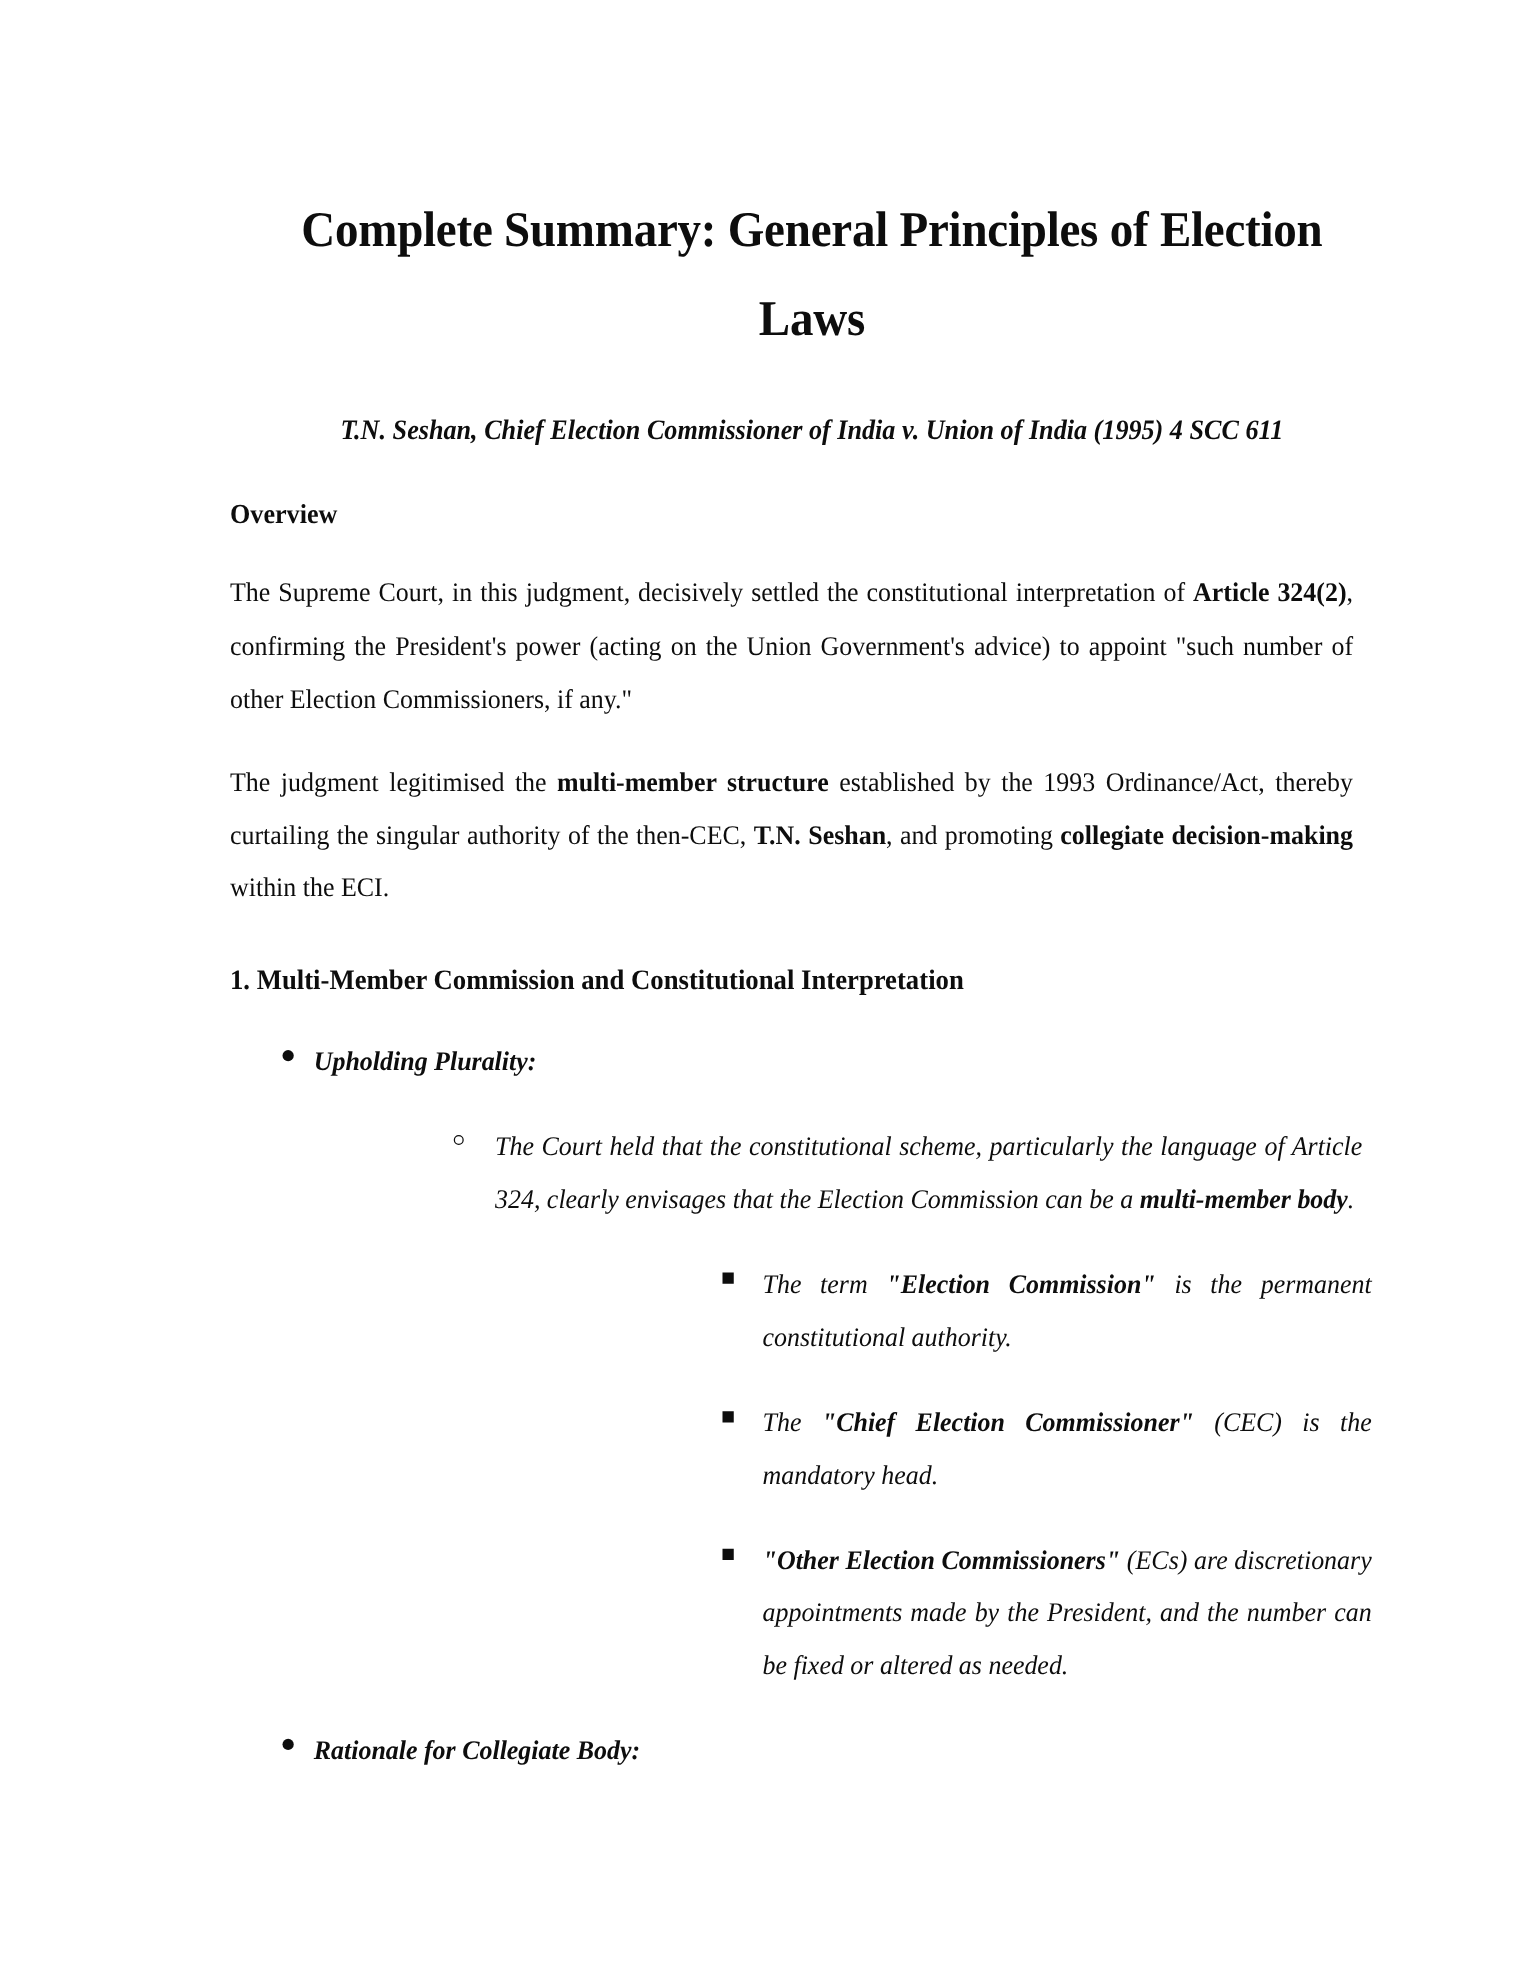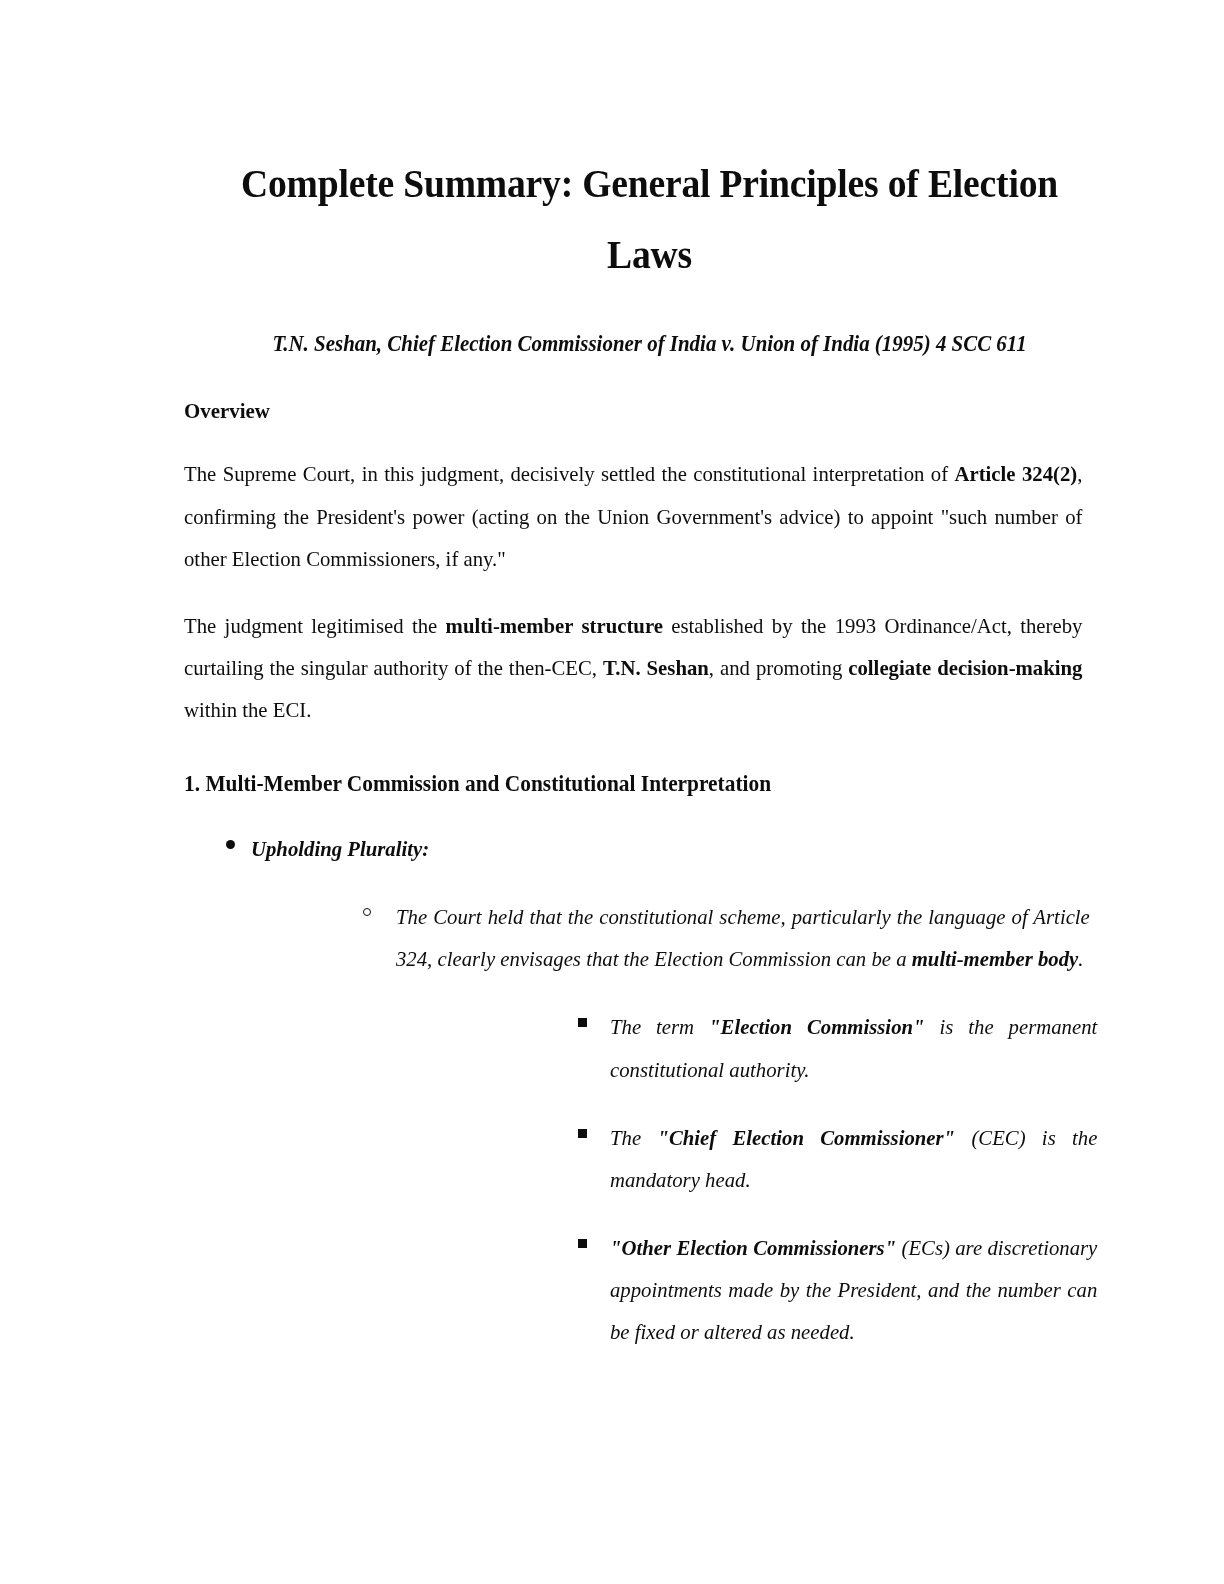--- a/index.html
+++ b/index.html
@@ -221,17 +221,21 @@
               </li>
               <li>
                 <span class="bullet-square"></span>
                 <span class="txt"><span></span><b>"Other Election Commissioners"</b><span> (ECs) are discretionary appointments made by the President, and the number can be fixed or altered as needed.</span></span>
               </li>
             </ul>
           </li>
         </ul>
       </li>
 
+      <li>
+        <span class="bullet-disc"></span>
+        <span class="txt">Rationale for Collegiate Body:</span>
+      </li>
 
     </ul>
 
   </div>
 </div>
 
 </body></html>

